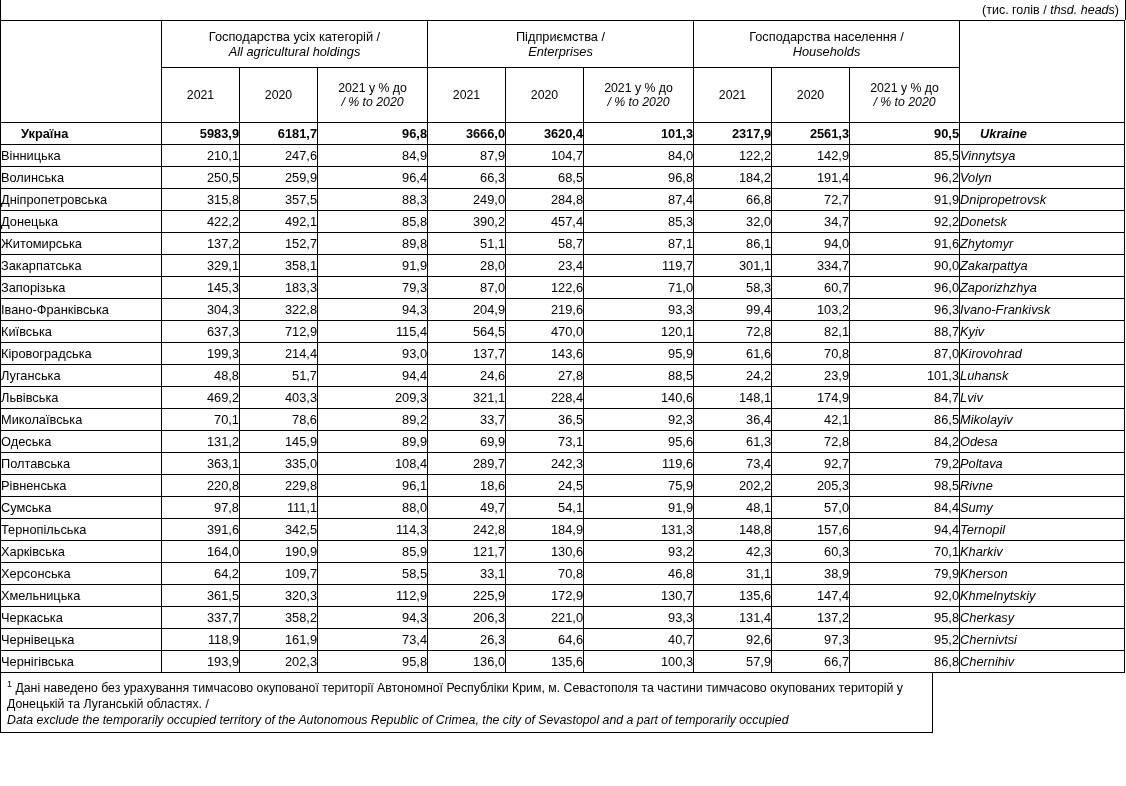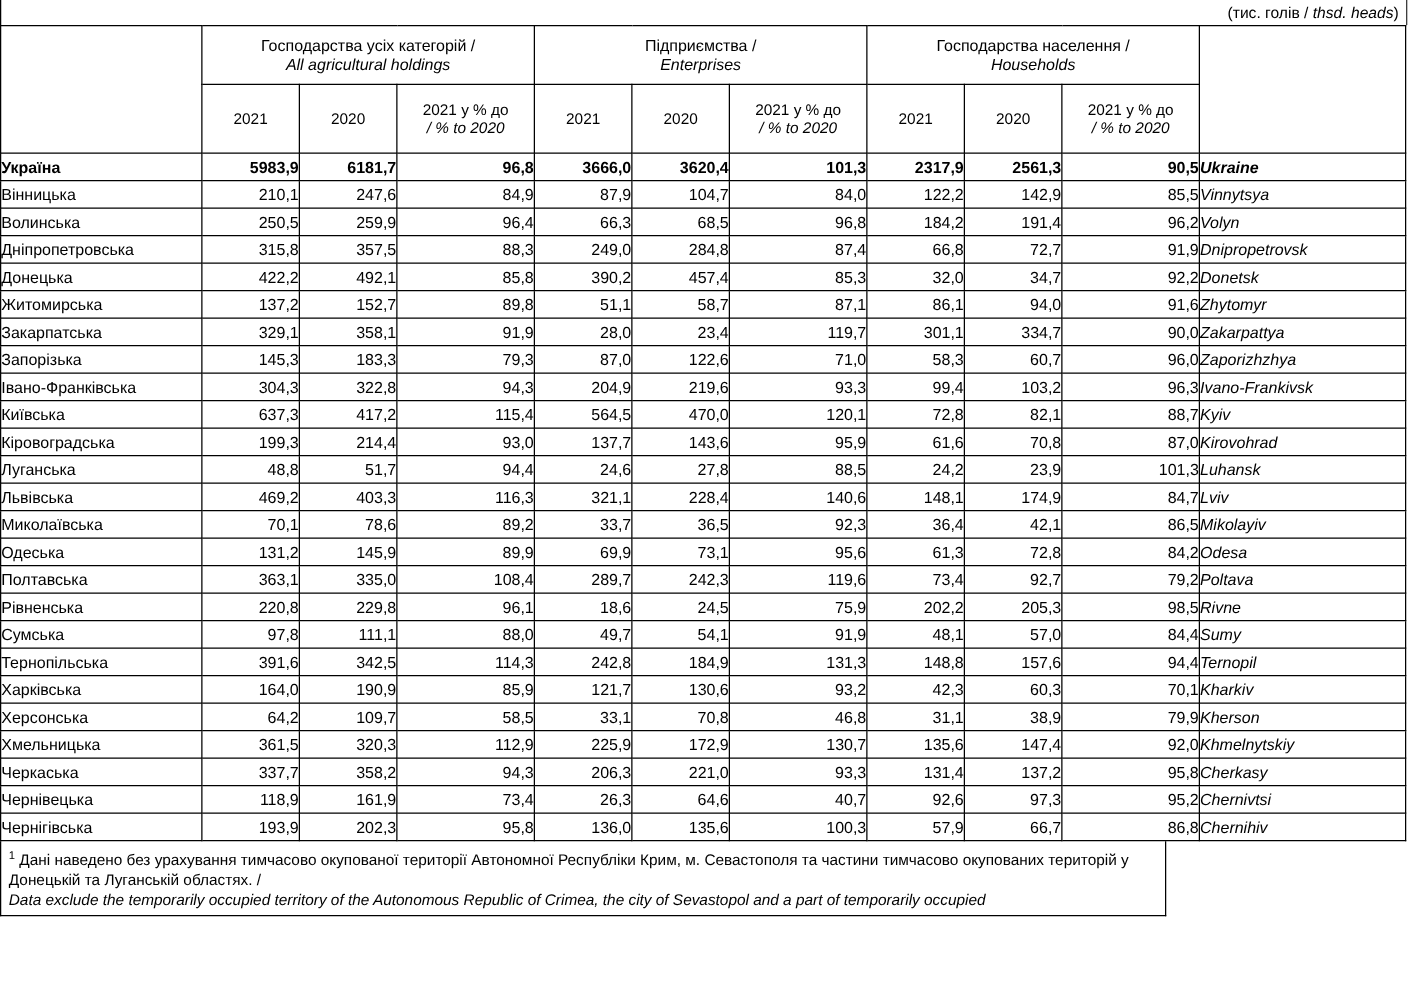--- a/index.html
+++ b/index.html
@@ -96,21 +96,21 @@
     font-size: 12.8px;
     white-space: nowrap;
   }
   td.region-en {
     text-align: left;
     padding: 1px 2px 1px 6px;
     font-style: italic;
     font-size: 12.8px;
     white-space: nowrap;
   }
-  tr.total td { font-weight: bold; }
+  tr.total td { font-weight: bold; padding-left: 20px; }
   tr.total td.region-en { font-weight: bold; font-style: italic; }
   tr.data td { height: 21px; }
 
   
   .footnote {
     border: 1px solid #000;
     border-top: none;
     box-sizing: border-box;
     width: 933px;
     padding: 3px 6px 4px 6px;
@@ -293,21 +293,21 @@
           <td class="num">219,6</td>
           <td class="num">93,3</td>
           <td class="num">99,4</td>
           <td class="num">103,2</td>
           <td class="num">96,3</td>
           <td class="region-en">Ivano-Frankivsk</td>
         </tr>
         <tr class="data">
           <td class="region">Київська</td>
           <td class="num">637,3</td>
-          <td class="num">417,2</td>
+          <td class="num">712,9</td>
           <td class="num">115,4</td>
           <td class="num">564,5</td>
           <td class="num">470,0</td>
           <td class="num">120,1</td>
           <td class="num">72,8</td>
           <td class="num">82,1</td>
           <td class="num">88,7</td>
           <td class="region-en">Kyiv</td>
         </tr>
         <tr class="data">
@@ -333,21 +333,21 @@
           <td class="num">88,5</td>
           <td class="num">24,2</td>
           <td class="num">23,9</td>
           <td class="num">101,3</td>
           <td class="region-en">Luhansk</td>
         </tr>
         <tr class="data">
           <td class="region">Львівська</td>
           <td class="num">469,2</td>
           <td class="num">403,3</td>
-          <td class="num">116,3</td>
+          <td class="num">209,3</td>
           <td class="num">321,1</td>
           <td class="num">228,4</td>
           <td class="num">140,6</td>
           <td class="num">148,1</td>
           <td class="num">174,9</td>
           <td class="num">84,7</td>
           <td class="region-en">Lviv</td>
         </tr>
         <tr class="data">
           <td class="region">Миколаївська</td>

